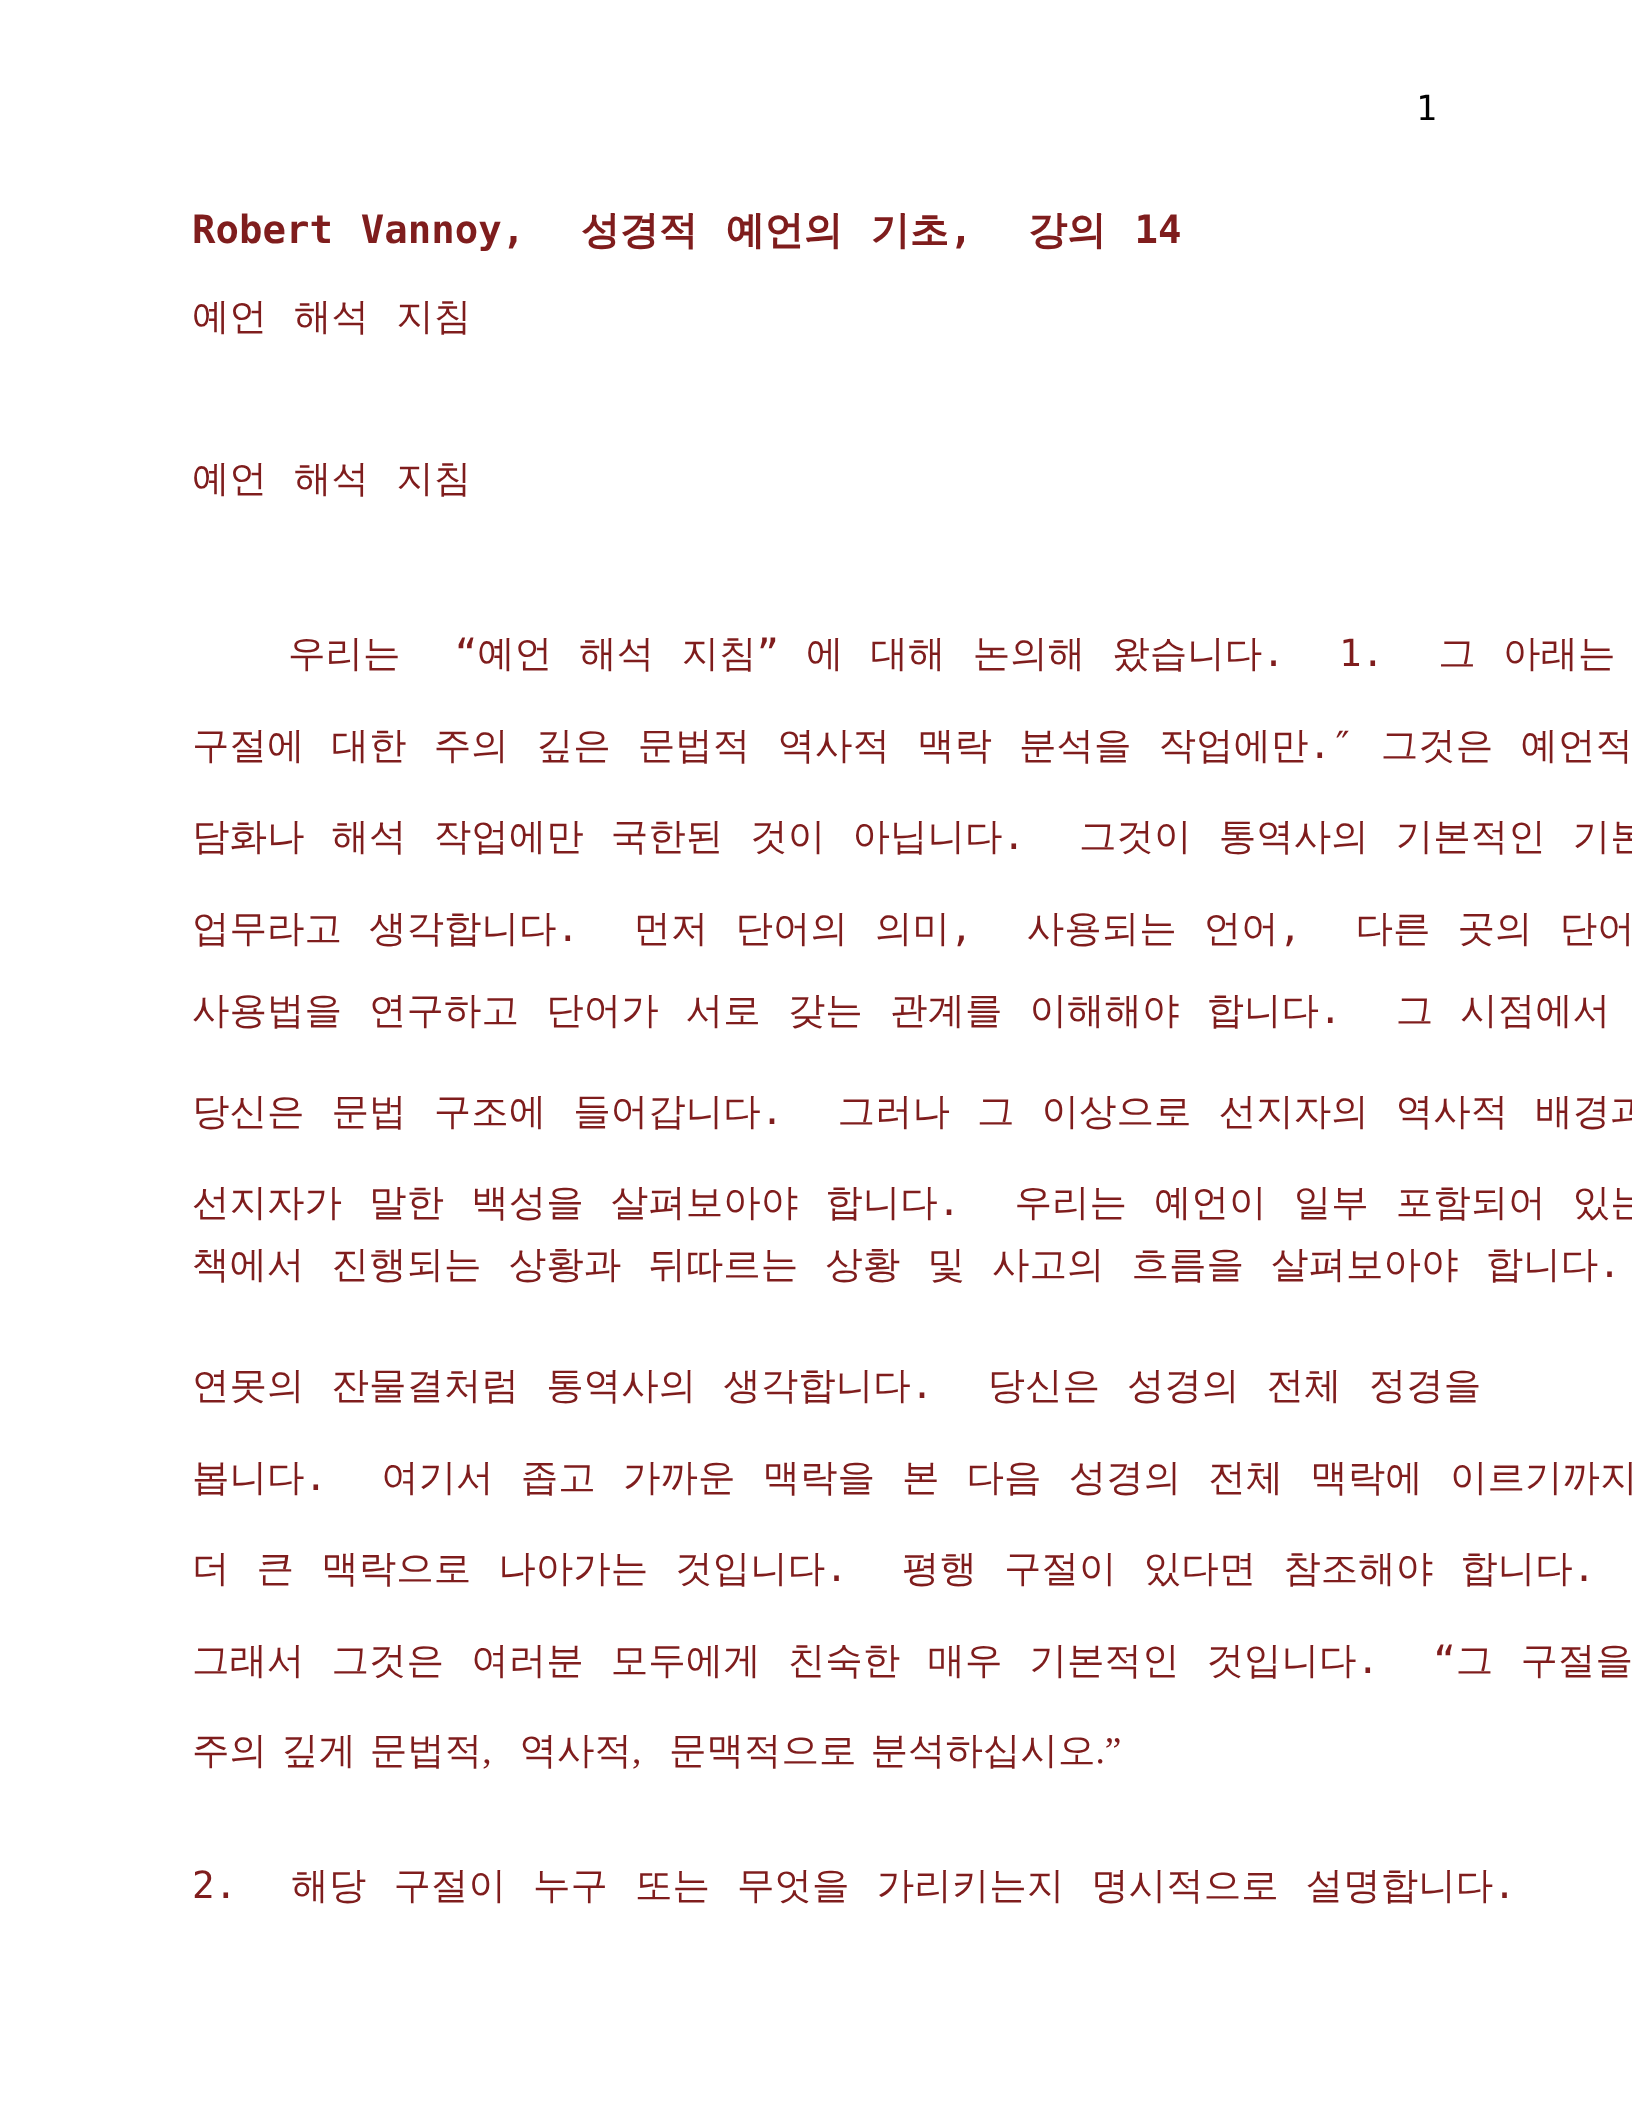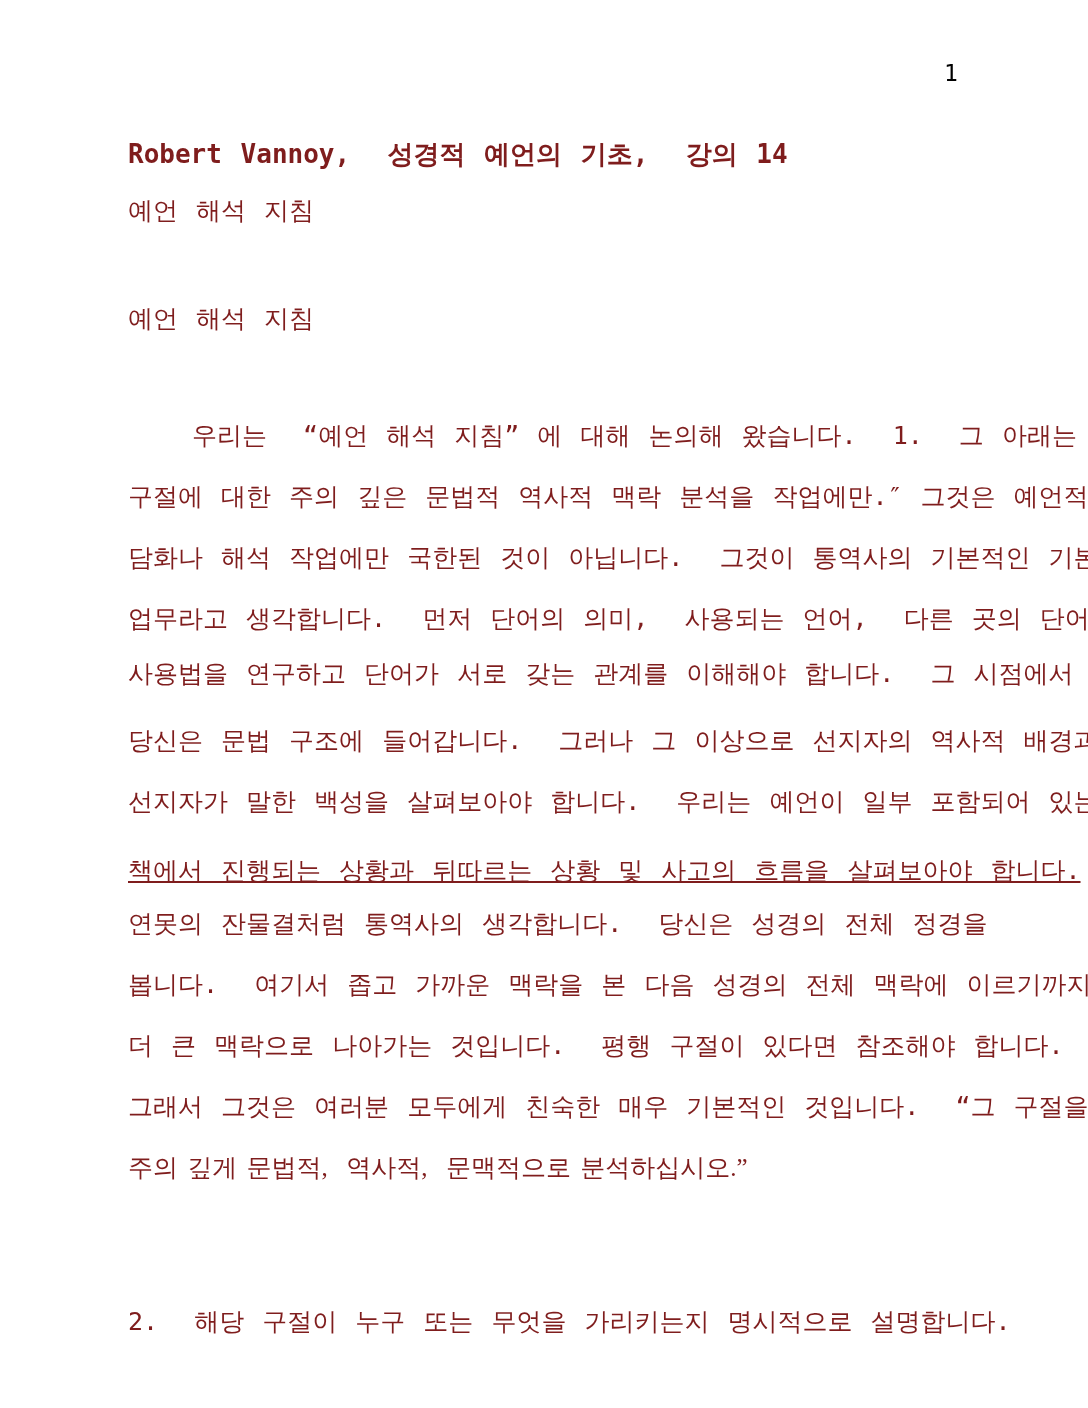--- a/index.html
+++ b/index.html
@@ -45,27 +45,27 @@
   .doc-subtitle   { top: 196px; }
   .section-head   { top: 304px; }
   .item1-head     { top: 359px; }
   .p1-l0  { top: 421px; padding-left: 64px; }
   .p1-l1  { top: 482px; }
   .p1-l2  { top: 543px; }
   .p1-l3  { top: 604px; }
   .p1-l4  { top: 639px; margin-top: 20px; }
   .p1-l5  { top: 726px; }
   .p1-l6  { top: 787px; }
-  .p1-l7  { top: 856px; text-decoration: underline; }
+  .p1-l7  { top: 828px; }
   .p1-l8  { top: 909px; }
   .p1-l9  { top: 970px; }
   .p1-l10 { top: 1031px; }
   .p1-l11 { top: 1092px; }
   .p1-l12 { top: 1153px; font-family: Liberation Serif, serif; }
-  .item2-head     { top: 1307px; }
+  .item2-head     { top: 1242px; }
 </style>
 </head>
 <body>
 
 <div class="page">
 
   <div class="page-number">1</div>
 
   <div class="txt doc-title">Robert Vannoy,  성경적 예언의 기초,  강의 14</div>
 

